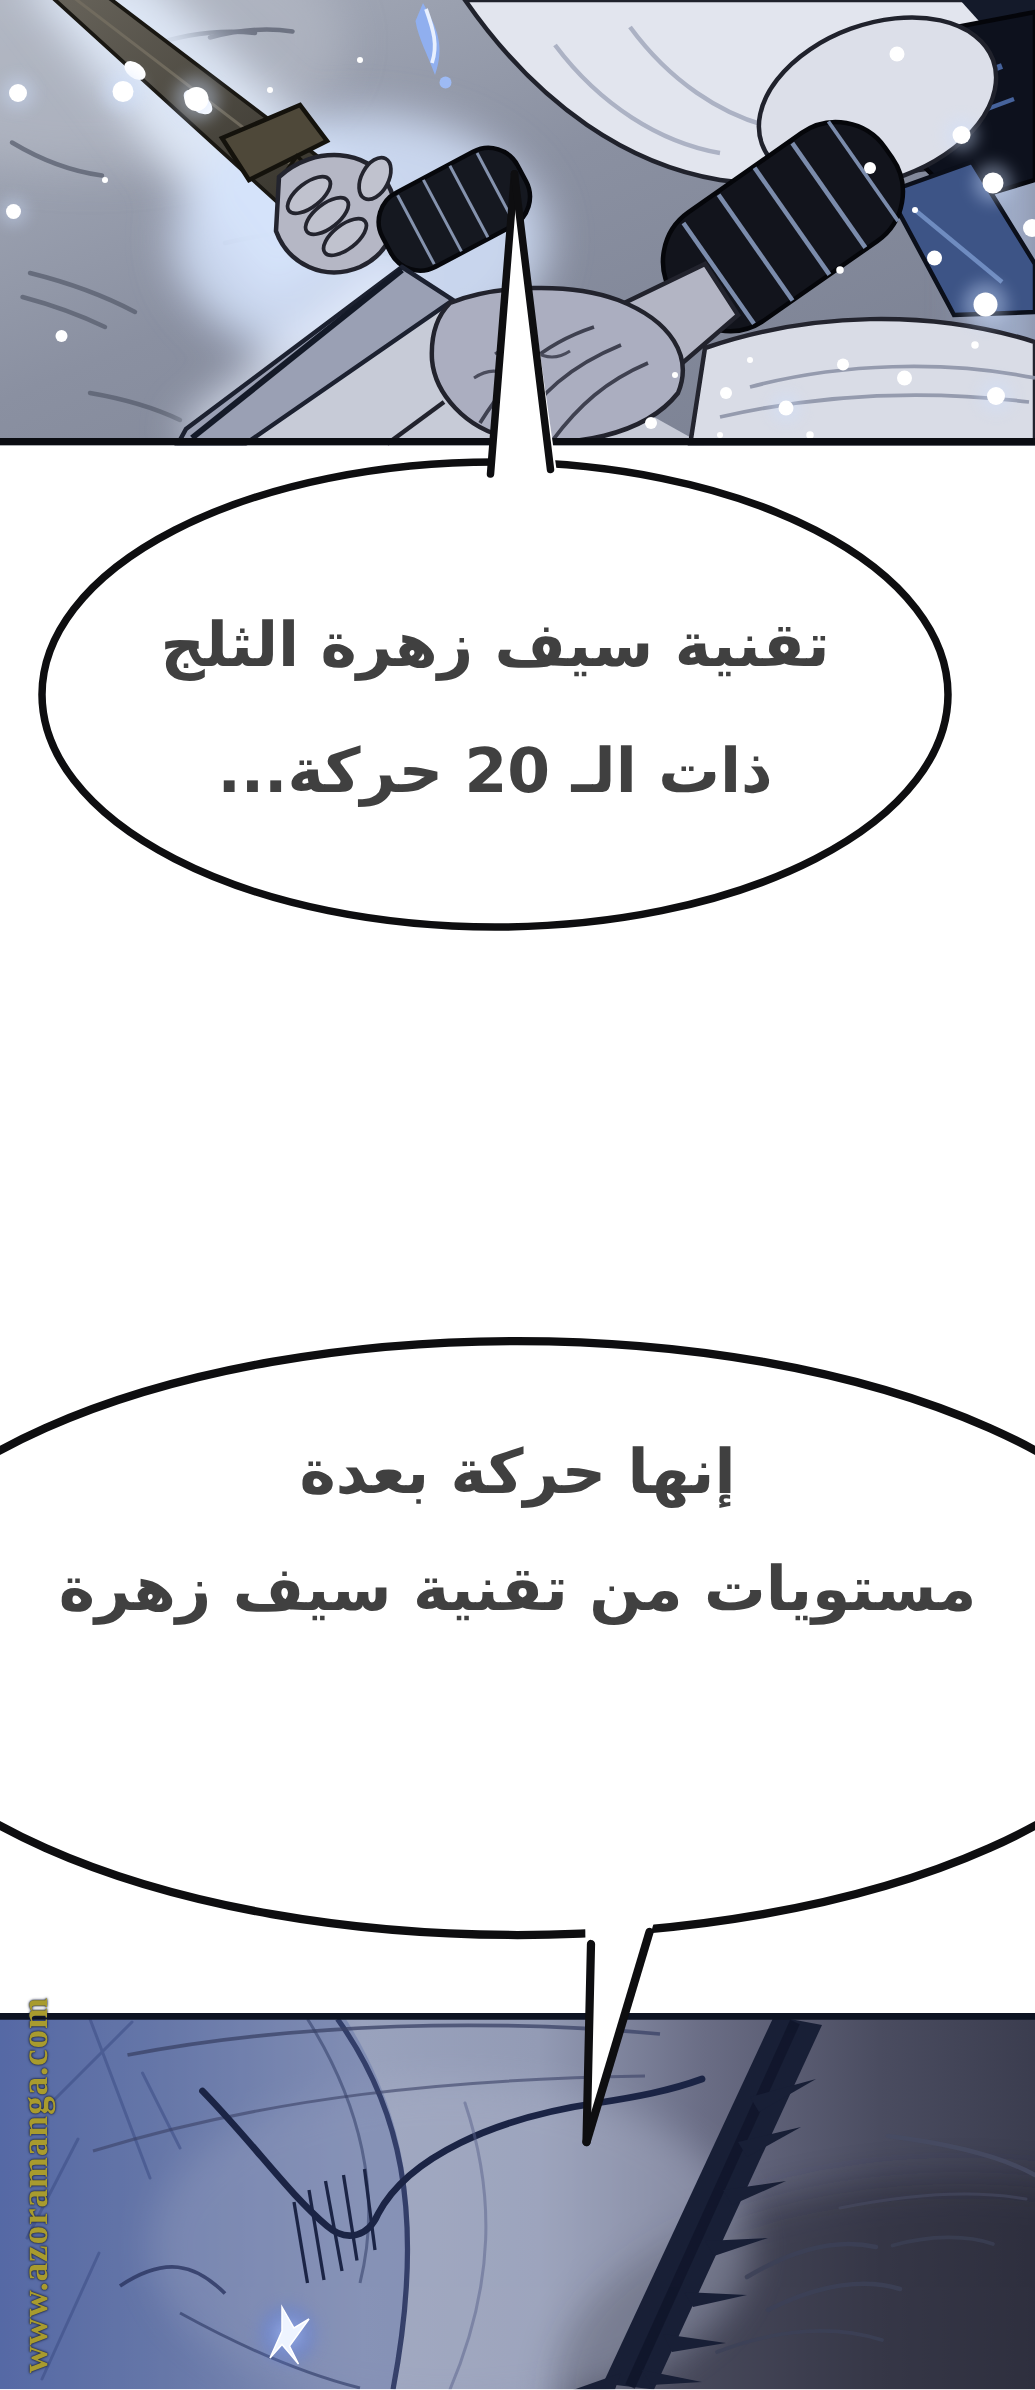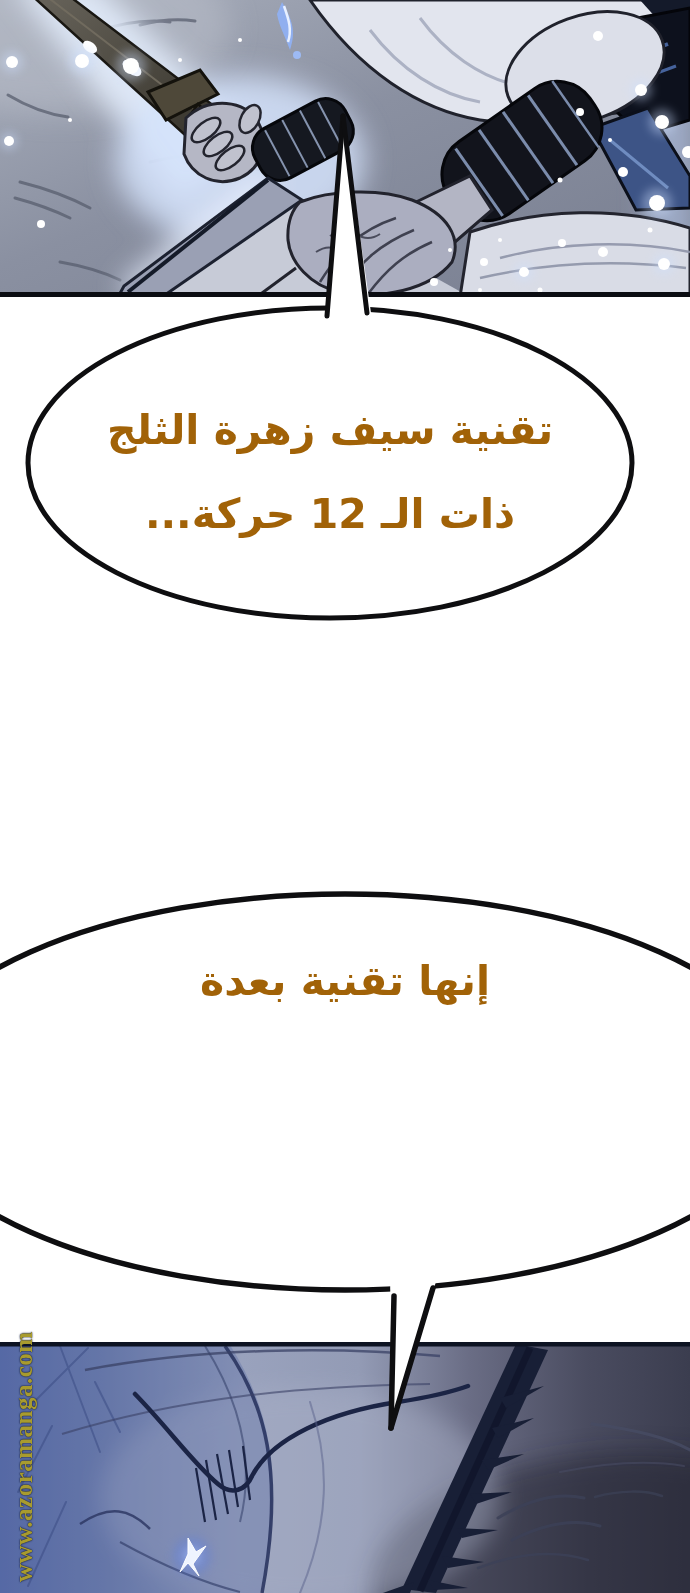--- a/index.html
+++ b/index.html
@@ -3,21 +3,21 @@
 <meta charset="utf-8">
 <style>
   html,body{margin:0;padding:0;background:#ffffff;}
   .page{position:relative;width:690px;height:1593px;background:#ffffff;overflow:hidden;
         font-family:"DejaVu Sans",sans-serif;}
   .panel{position:absolute;left:0;width:690px;z-index:1;}
   #panelTop{top:0;height:297px;}
   #panelBottom{top:1342px;height:251px;}
   .panel svg{display:block;}
   .bubble-layer{position:absolute;left:0;top:0;width:690px;height:1593px;z-index:5;pointer-events:none;}
-  .btext{position:absolute;z-index:6;text-align:center;direction:rtl;font-weight:bold;color:#a16207;
+  .btext{position:absolute;z-index:6;text-align:center;direction:rtl;font-weight:bold;color:#404040;
          font-family:"DejaVu Sans",sans-serif;}
   #b1t{left:30px;top:388px;width:600px;font-size:41px;line-height:84px;}
   #b2t{left:0px;top:942px;width:690px;font-size:41px;line-height:78px;}
   .watermark{position:absolute;z-index:7;left:10px;top:1582px;transform:rotate(-90deg);
              transform-origin:0 0;white-space:nowrap;font-family:"Liberation Serif",serif;
              font-weight:bold;font-size:25px;letter-spacing:.5px;color:#a89b2e;
              text-shadow:0 0 2px #141d3a,0 0 1px #141d3a;}
 </style>
 </head>
 <body>
@@ -293,22 +293,23 @@
     <g>
       <ellipse cx="345" cy="1092" rx="445" ry="198" fill="#ffffff" stroke="#0e0e10" stroke-width="5.5"></ellipse>
       <path d="M390,1272 L440,1268 L392,1430 Z" fill="#ffffff"></path>
       <path d="M394,1296 L391,1428" stroke="#0e0e10" stroke-width="5.5" stroke-linecap="round" fill="none"></path>
       <path d="M433,1288 L391,1428" stroke="#0e0e10" stroke-width="5.5" stroke-linecap="round" fill="none"></path>
     </g>
   </svg>
 
   <div class="btext" id="b1t" dir="rtl">
     <div>تقنية سيف زهرة الثلج</div>
-    <div>ذات الـ 12 حركة...</div>
+    <div>ذات الـ 20 حركة...</div>
   </div>
 
   <div class="btext" id="b2t" dir="rtl">
-    <div>إنها تقنية بعدة</div>
+    <div>إنها حركة بعدة</div>
+    <div>مستويات من تقنية سيف زهرة</div>
   </div>
 
   <div class="watermark">www.azoramanga.com</div>
 
 </div>
 
 </body></html>

